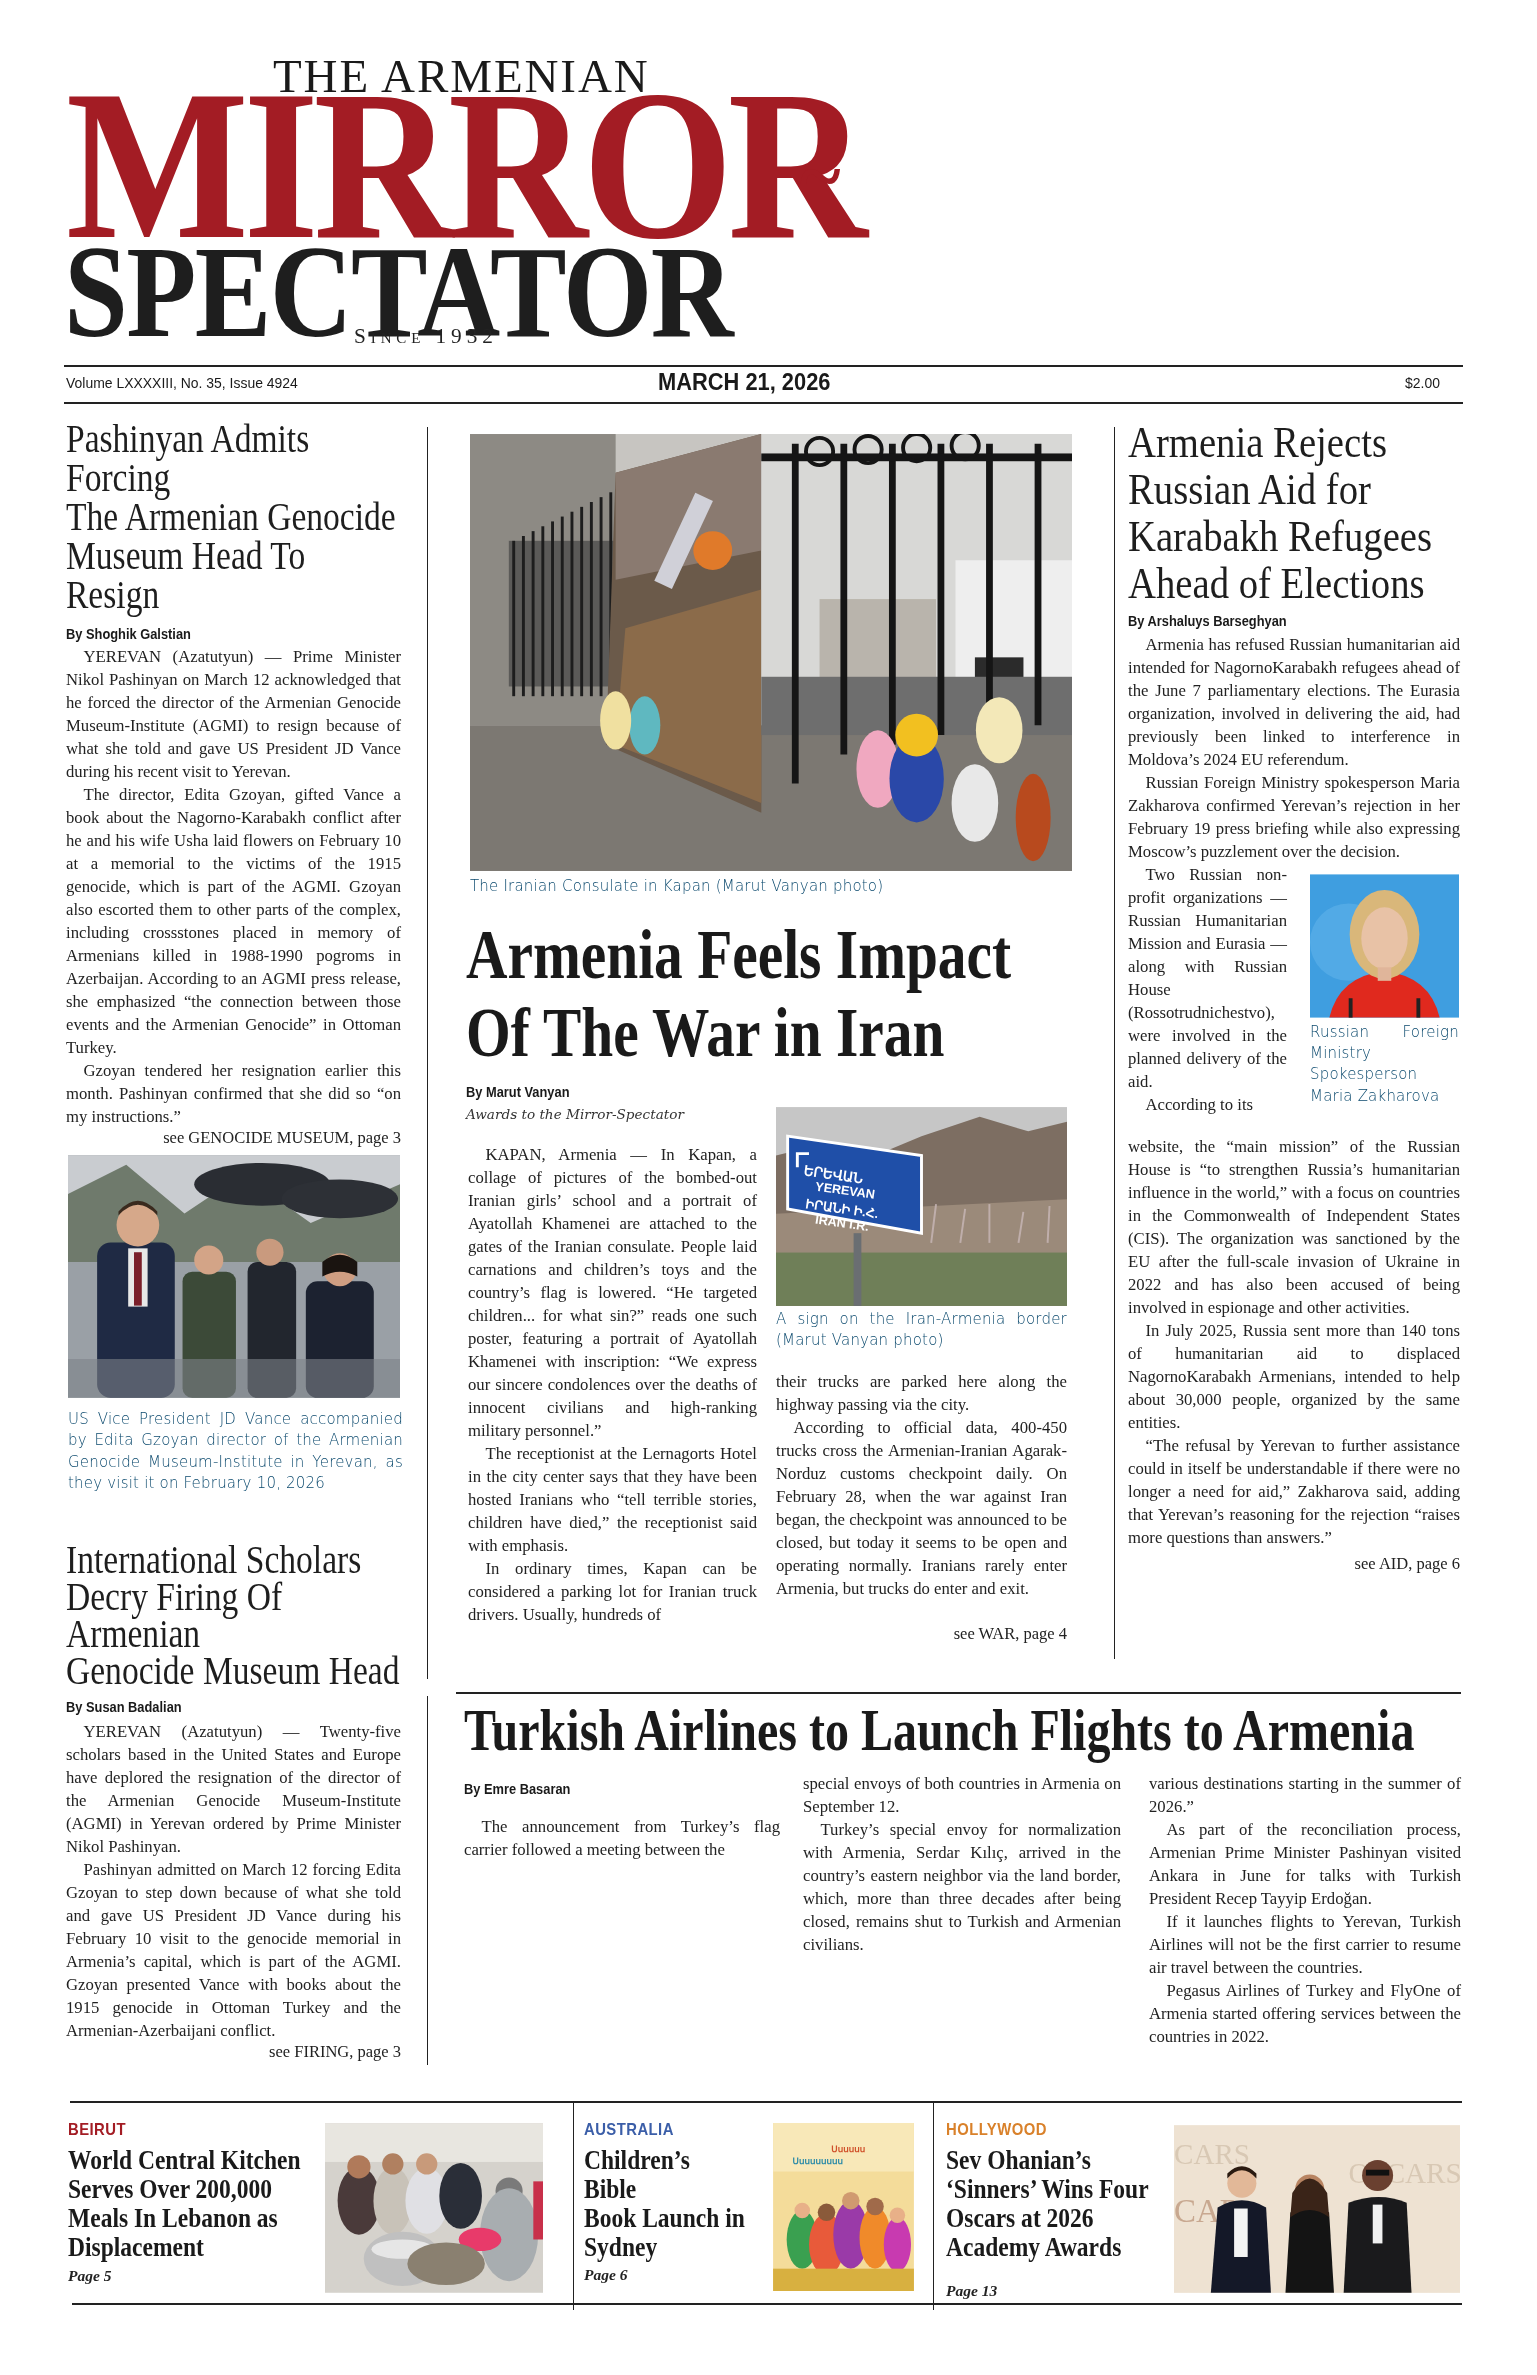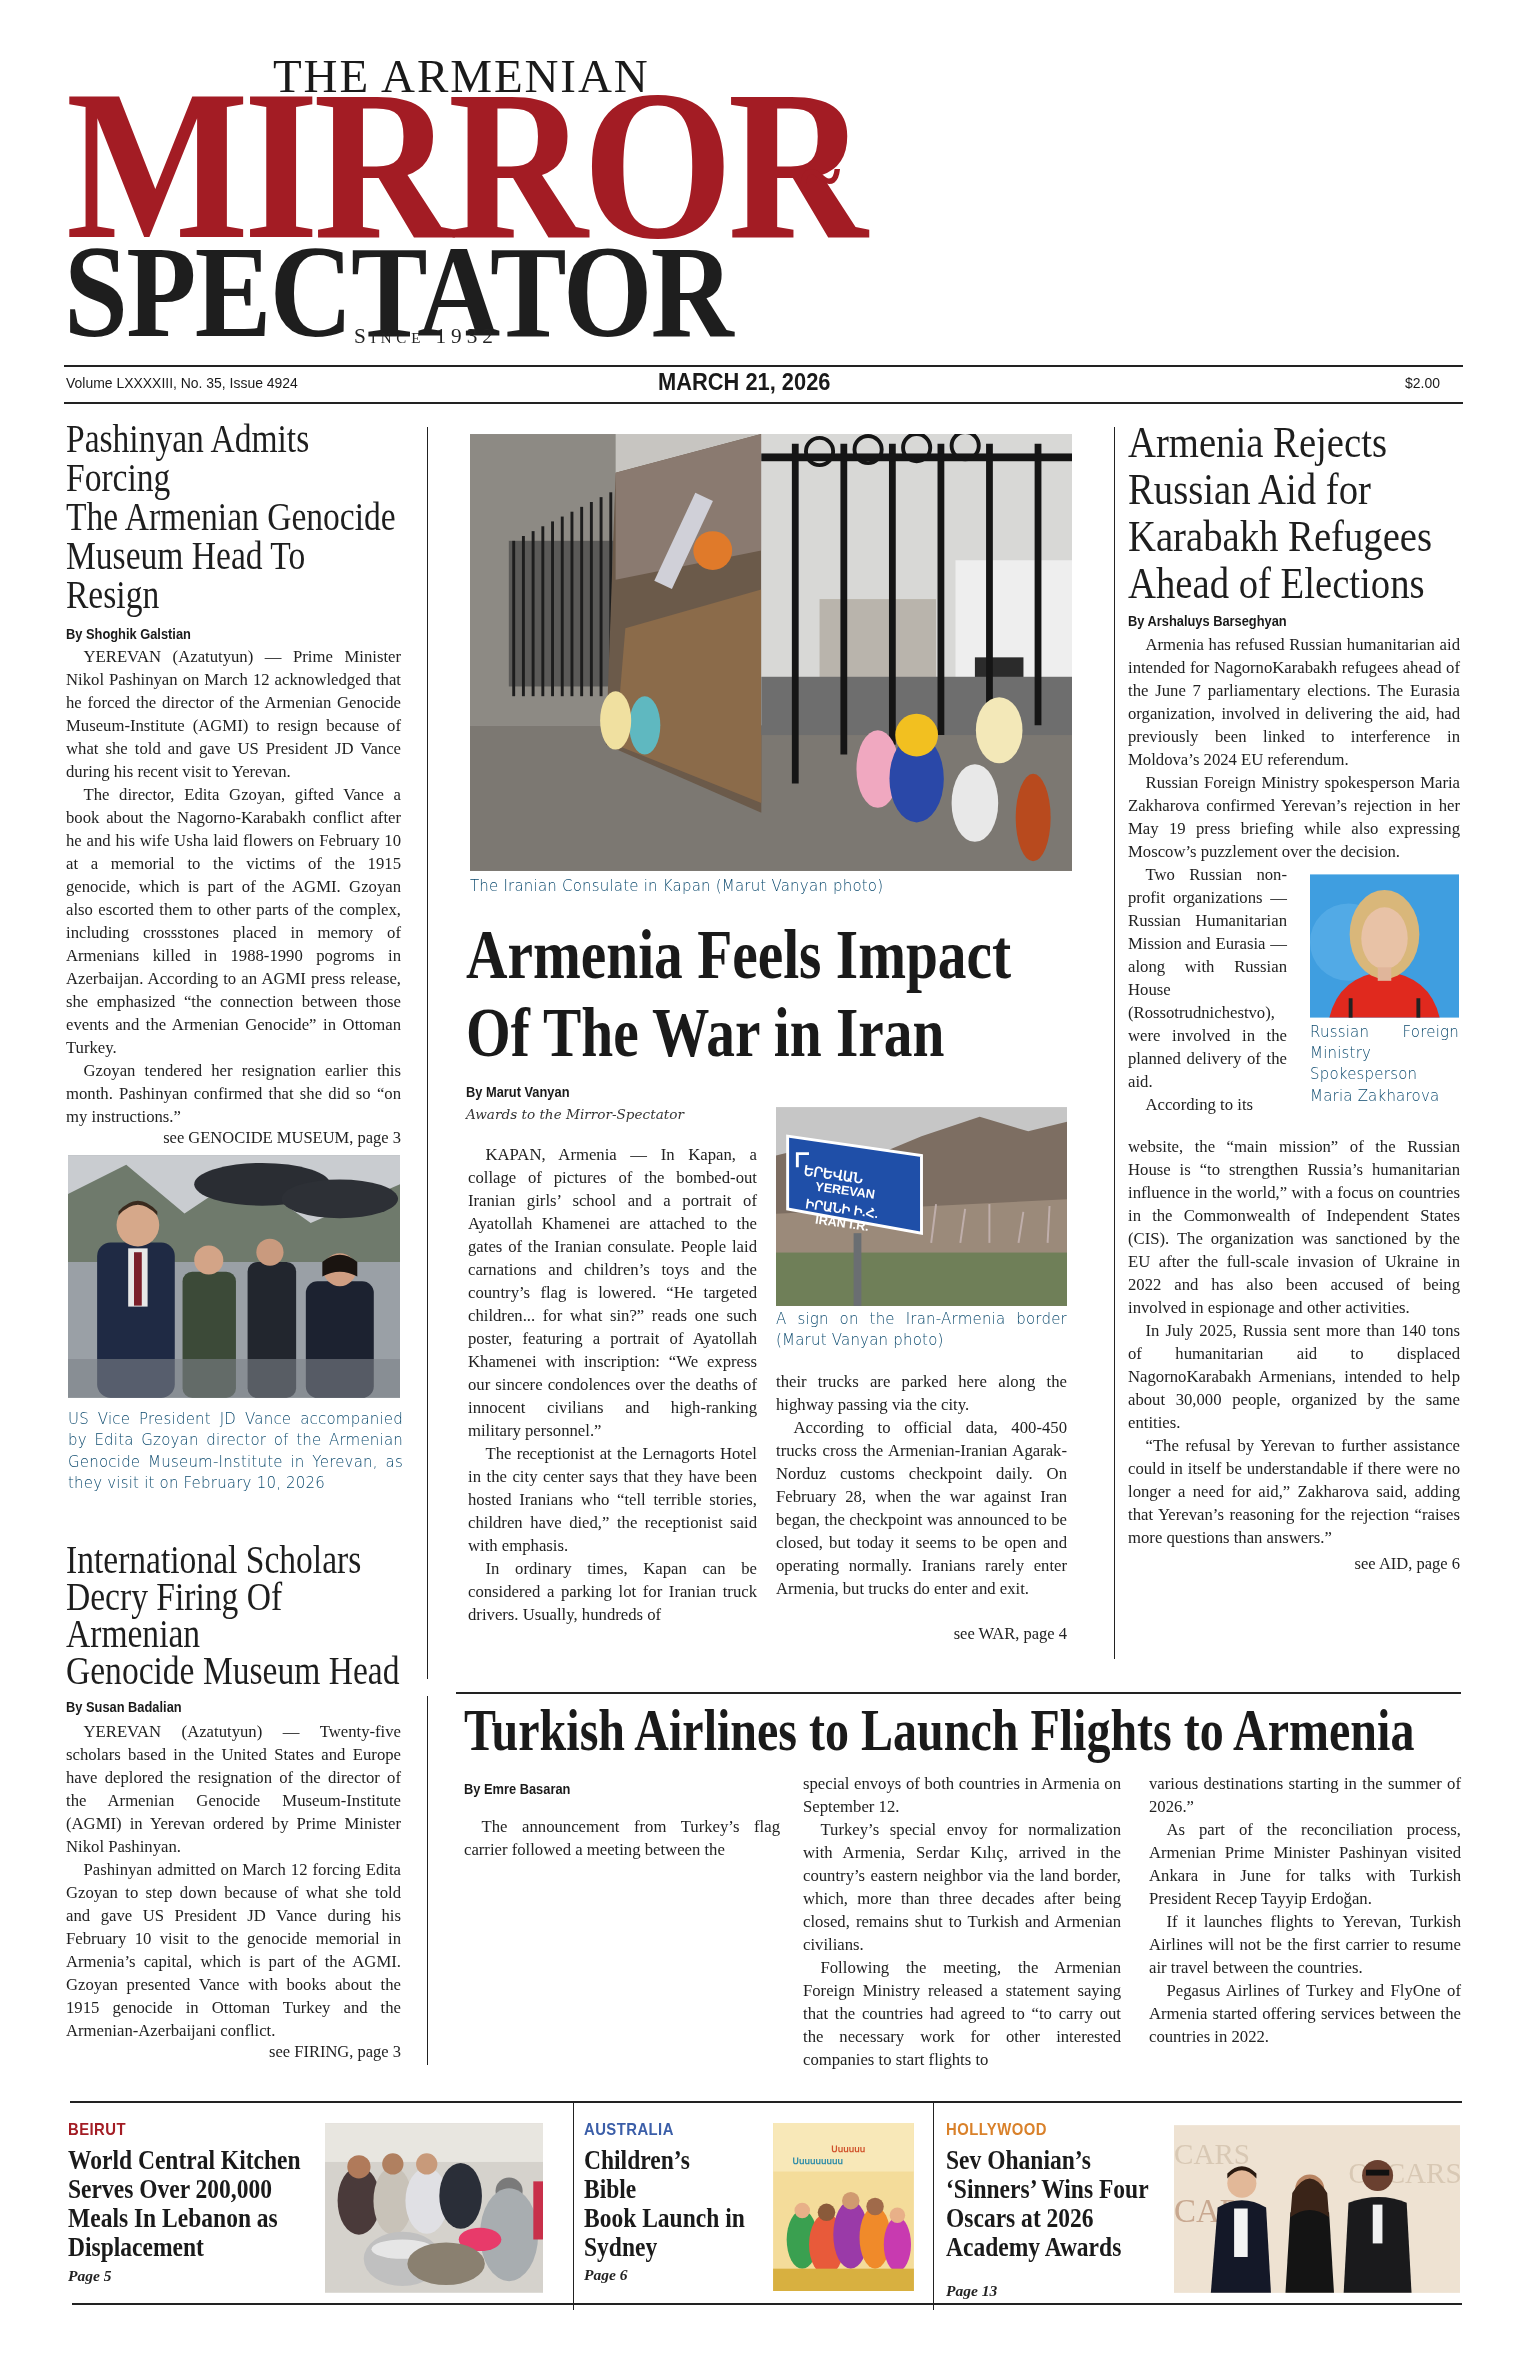--- a/index.html
+++ b/index.html
@@ -204,21 +204,21 @@
 <div class="abs" style="left:1128px; top:419px; width:332px;">
   <div class="hl-light" style="font-size:45px; line-height:47px; width:408px;">
     <div>Armenia Rejects</div>
     <div>Russian Aid for</div>
     <div>Karabakh Refugees</div>
     <div>Ahead of Elections</div>
   </div>
   <div class="byline" style="margin-top:5.8px;">By Arshaluys Barseghyan</div>
   <div class="body-text" style="margin-top:3.9px;">
     <p>Armenia has refused Russian humanitarian aid intended for NagornoKarabakh refugees ahead of the June 7 parliamentary elections. The Eurasia organization, involved in delivering the aid, had previously been linked to interference in Moldova’s 2024 EU referendum.</p>
-    <p>Russian Foreign Ministry spokesperson Maria Zakharova confirmed Yerevan’s rejection in her May 19 press briefing while also expressing Moscow’s puzzlement over the decision.</p>
+    <p>Russian Foreign Ministry spokesperson Maria Zakharova confirmed Yerevan’s rejection in her February 19 press briefing while also expressing Moscow’s puzzlement over the decision.</p>
   </div>
   <div style="position:relative; height:272px;">
     <div class="body-text" style="position:absolute; left:0; top:0; width:159px;">
       <p>Two Russian non-profit organizations — Russian Humanitarian Mission and Eurasia — along with Russian House (Rossotrudnichestvo), were involved in the planned delivery of the aid.</p>
       <p>According to its</p>
     </div>
     <div class="photo" style="left:182px; top:11.6px; width:149px; height:144px;">
       <svg width="149" height="144" viewBox="0 0 154 148">
         <rect width="154" height="148" fill="#3f9ee0"></rect>
         <circle cx="40" cy="70" r="40" fill="#5fb2ea" opacity="0.6"></circle>
@@ -243,21 +243,20 @@
 <div class="rule" style="left:456px; top:1692px; width:1005px; height:1.9px;"></div>
 <div class="abs hl-bold" style="left:464px; top:1696px; font-size:60px; line-height:68px; width:1223px; transform:scaleX(0.8);">Turkish Airlines to Launch Flights to Armenia</div>
 <div class="abs byline" style="left:464px; top:1781px;">By Emre Basaran</div>
 
 <div class="abs body-text" style="left:464px; top:1815px; width:316px;">
   <p>The announcement from Turkey’s flag carrier followed a meeting between the</p>
 </div>
 <div class="abs body-text" style="left:803px; top:1772px; width:318px;">
   <div>special envoys of both countries in Armenia on September 12.</div>
   <p>Turkey’s special envoy for normalization with Armenia, Serdar Kılıç, arrived in the country’s eastern neighbor via the land border, which, more than three decades after being closed, remains shut to Turkish and Armenian civilians.</p>
-  <p>Following the meeting, the Armenian Foreign Ministry released a statement saying that the countries had agreed to “to carry out the necessary work for other interested companies to start flights to</p>
 </div>
 <div class="abs body-text" style="left:1149px; top:1772px; width:312px;">
   <div>various destinations starting in the summer of 2026.”</div>
   <p>As part of the reconciliation process, Armenian Prime Minister Pashinyan visited Ankara in June for talks with Turkish President Recep Tayyip Erdoğan.</p>
   <p>If it launches flights to Yerevan, Turkish Airlines will not be the first carrier to resume air travel between the countries.</p>
   <p>Pegasus Airlines of Turkey and FlyOne of Armenia started offering services between the countries in 2022.</p>
 </div>
 
 <div class="rule" style="left:70px; top:2101px; width:1392px; height:1.9px;"></div>
 <div class="rule" style="left:72px; top:2303px; width:1390px; height:1.9px;"></div>

